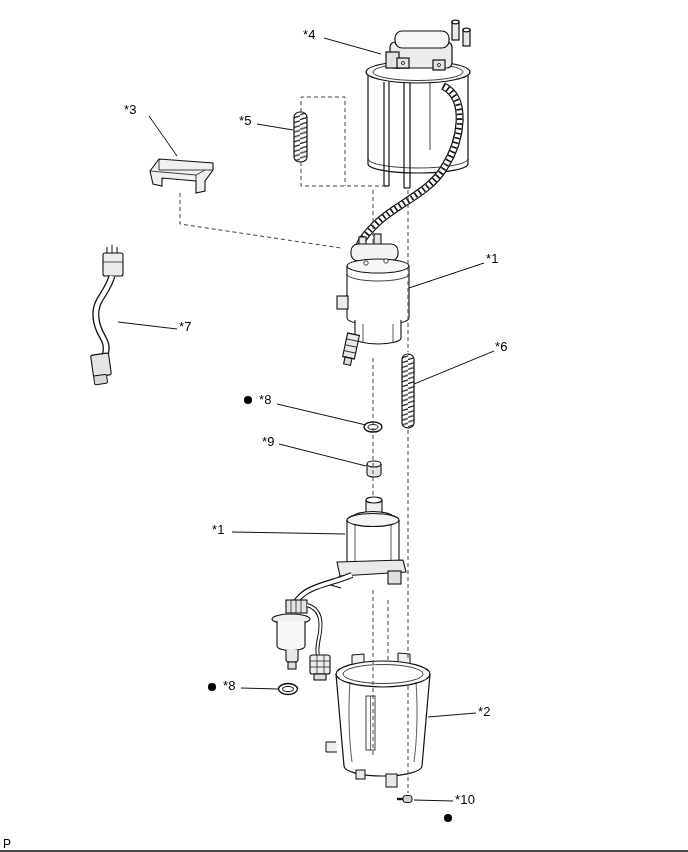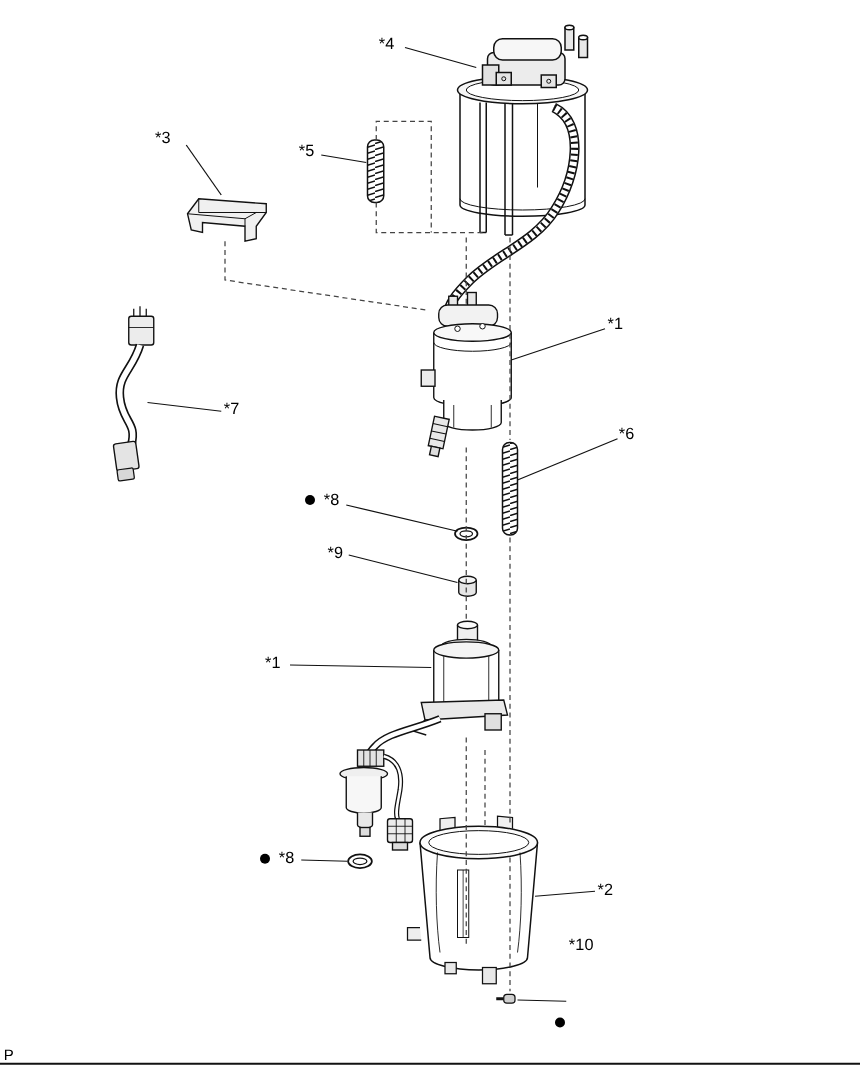--- a/index.html
+++ b/index.html
@@ -228,16 +228,16 @@
   <div class="callout" style="left:124px; top:103px;">*3</div>
   <div class="callout" style="left:239px; top:114px;">*5</div>
   <div class="callout" style="left:486px; top:252px;">*1</div>
   <div class="callout" style="left:179px; top:320px;">*7</div>
   <div class="callout" style="left:495px; top:340px;">*6</div>
   <div class="callout" style="left:259px; top:393px;">*8</div>
   <div class="callout" style="left:262px; top:435px;">*9</div>
   <div class="callout" style="left:212px; top:523px;">*1</div>
   <div class="callout" style="left:223px; top:679px;">*8</div>
   <div class="callout" style="left:478px; top:705px;">*2</div>
-  <div class="callout" style="left:455px; top:749px;">*10</div>
+  <div class="callout" style="left:455px; top:793px;">*10</div>
 
   <div id="footer-marker">P</div>
 </div>
 
 </body></html>

